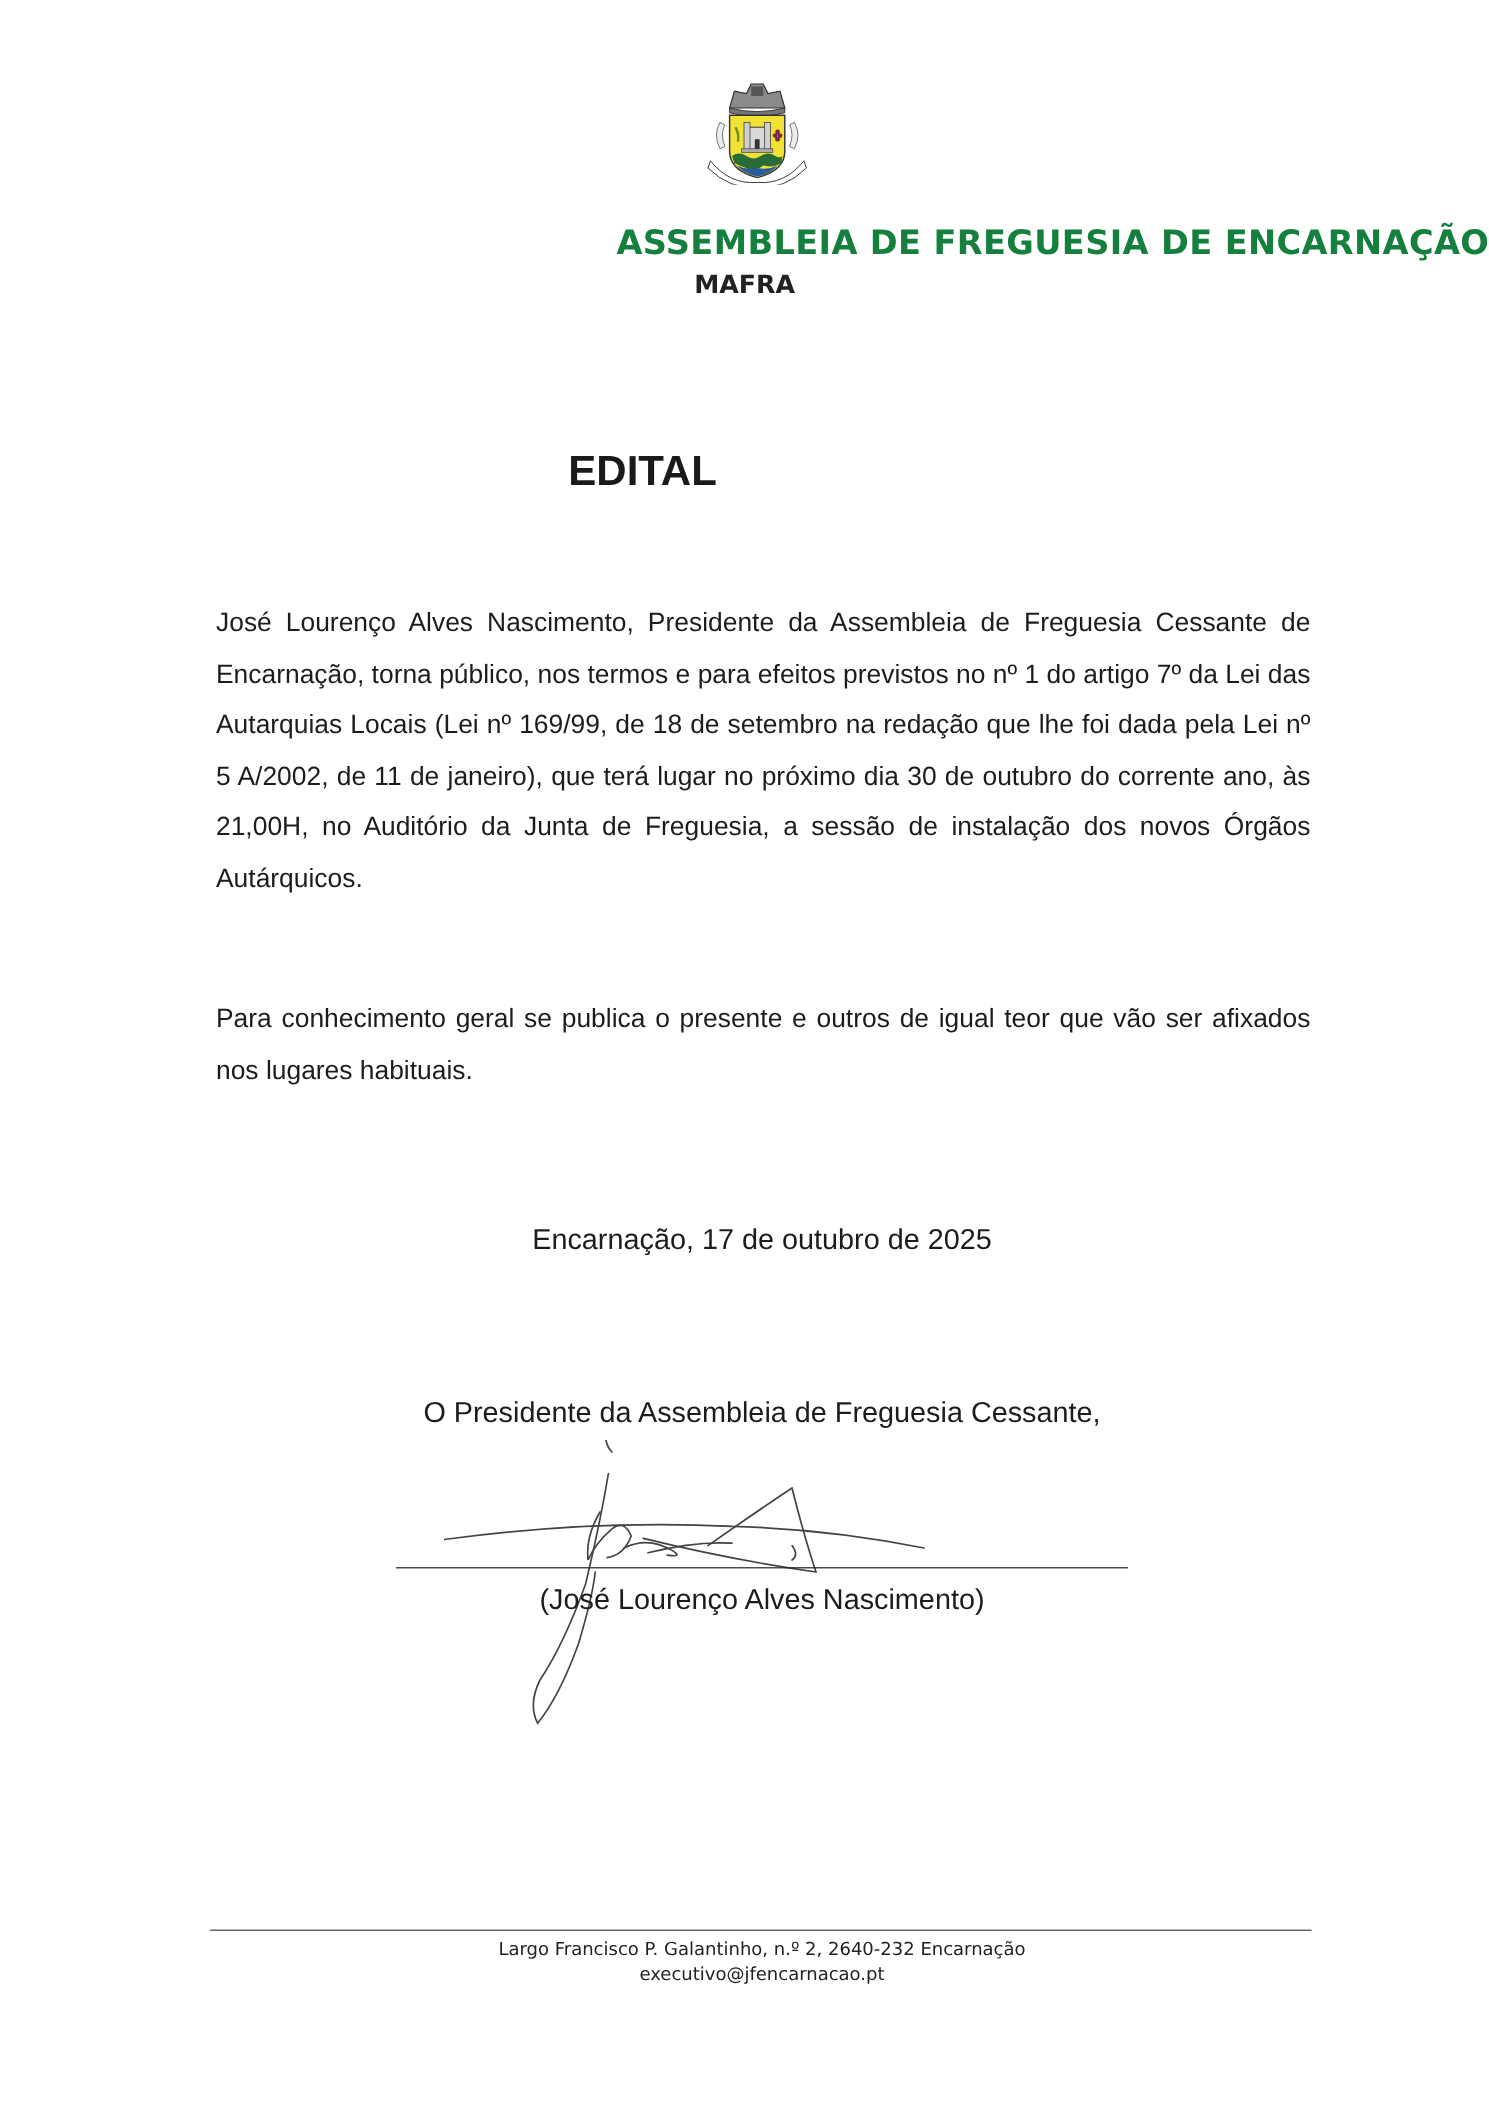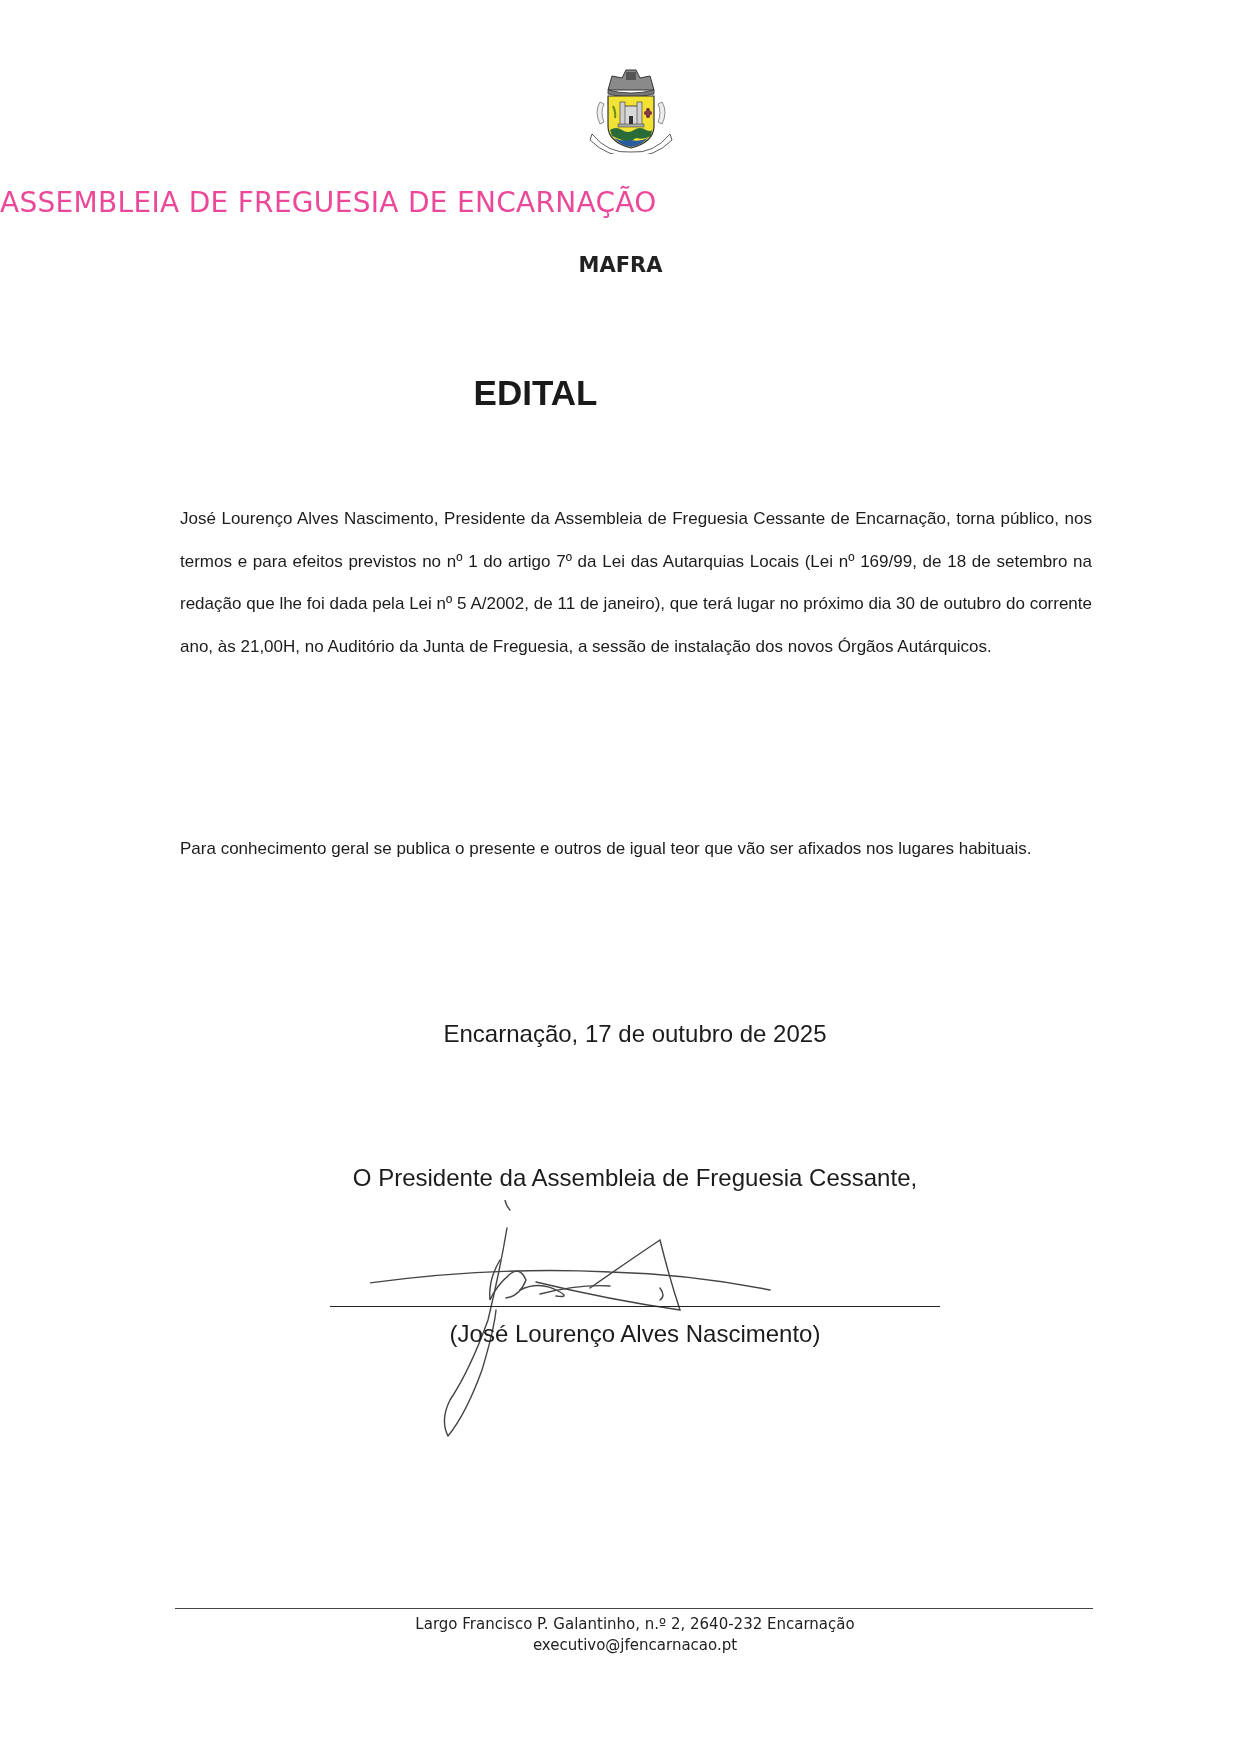--- a/index.html
+++ b/index.html
@@ -1,21 +1,21 @@
 <!DOCTYPE html>
 <html><head>
   <meta charset="utf-8">
   <style>
     html, body { margin: 0; padding: 0; background: #ffffff; }
     body { width: 1241px; height: 1754px; position: relative; overflow: hidden; color: #1c1c1c; font-family: "Liberation Sans", sans-serif; }
     .crest { position: absolute; left: 578px; top: 68px; width: 106px; height: 86px; }
-    .org-title { position: absolute; left: 0; width: 1241px; top: 186px; text-align: left; font-family: "DejaVu Sans", sans-serif; font-weight: normal; font-size: 28px; letter-spacing: 0.3px; color: #ec4899; }
-    .org-sub { position: absolute; left: 0; width: 1241px; top: 225px; text-align: center; font-family: "DejaVu Sans", sans-serif; font-weight: bold; font-size: 21px; color: #222; margin-top: 28px; }
+    .org-title { position: absolute; left: 0; width: 1241px; top: 186px; text-align: right; font-family: "DejaVu Sans", sans-serif; font-weight: bold; font-size: 28px; letter-spacing: 0.3px; color: #15803d; }
+    .org-sub { position: absolute; left: 0; width: 1241px; top: 225px; text-align: center; font-family: "DejaVu Sans", sans-serif; font-weight: bold; font-size: 21px; color: #222; }
     .doc-title { position: absolute; left: 0; width: 1071px; top: 373px; text-align: center; font-family: "Liberation Sans", sans-serif; font-weight: bold; font-size: 35px; color: #1a1a1a; }
-    .para { position: absolute; left: 180px; width: 912px; font-size: 17px; line-height: 42.5px; text-align: justify; color: #1c1c1c; }
+    .para { position: absolute; left: 180px; width: 912px; font-size: 22px; line-height: 42.5px; text-align: justify; color: #1c1c1c; }
     .p1 { top: 498px; }
     .p2 { top: 800px; margin-top: 28px; }
     .date-line { position: absolute; left: 0; width: 1270px; top: 1020px; text-align: center; font-size: 24px; }
     .sign-role { position: absolute; left: 0; width: 1270px; top: 1164px; text-align: center; font-size: 24px; }
     .sign-line { position: absolute; left: 330px; top: 1306px; width: 610px; height: 0; border-top: 1.5px solid #222; }
     .sign-name { position: absolute; left: 0; width: 1270px; top: 1320px; text-align: center; font-size: 24px; }
     .signature { position: absolute; left: 370px; top: 1200px; width: 460px; height: 240px; }
     .footer-line { position: absolute; left: 175px; top: 1608px; width: 918px; height: 0; border-top: 1.5px solid #444; }
     .footer-addr { position: absolute; left: 0; width: 1270px; top: 1615px; text-align: center; font-family: "DejaVu Sans", sans-serif; font-size: 15px; color: #222; }
     .footer-email { position: absolute; left: 0; width: 1270px; top: 1636px; text-align: center; font-family: "DejaVu Sans", sans-serif; font-size: 15px; color: #222; }

